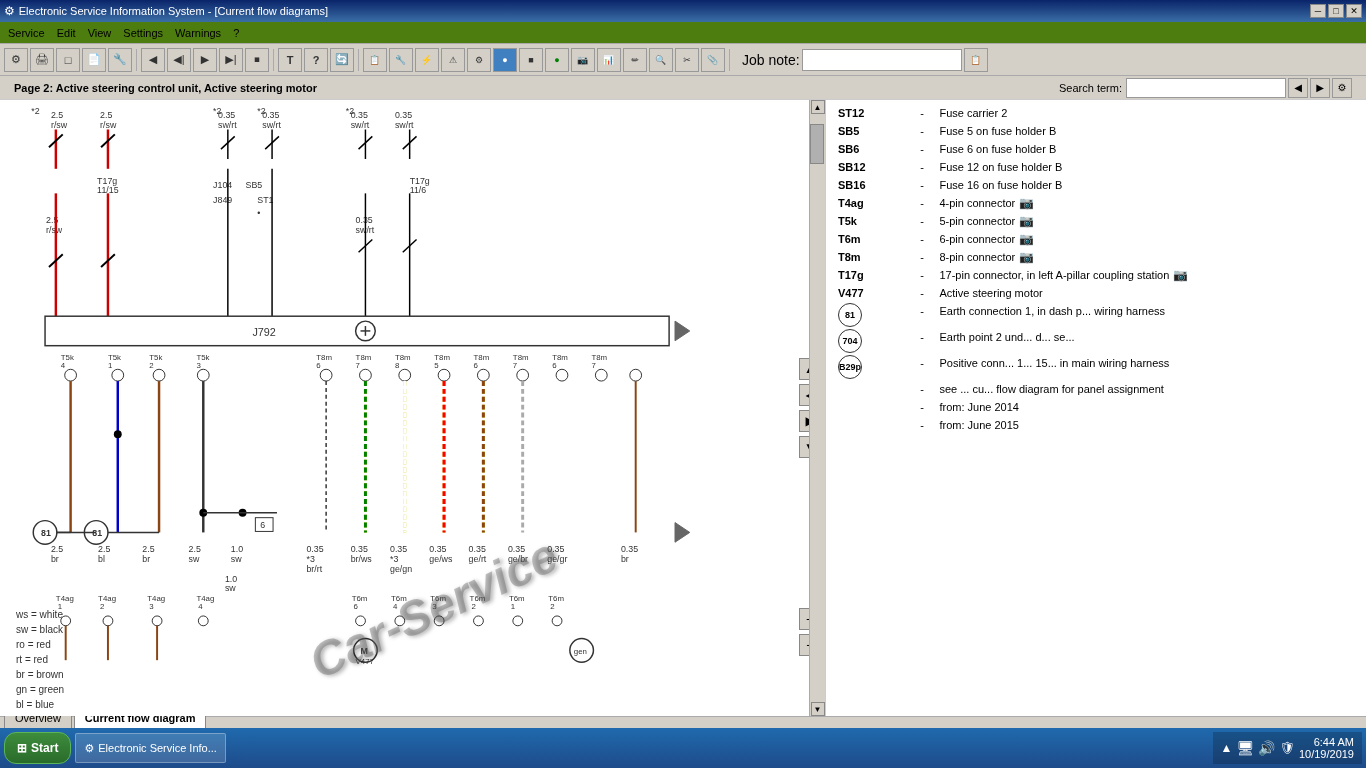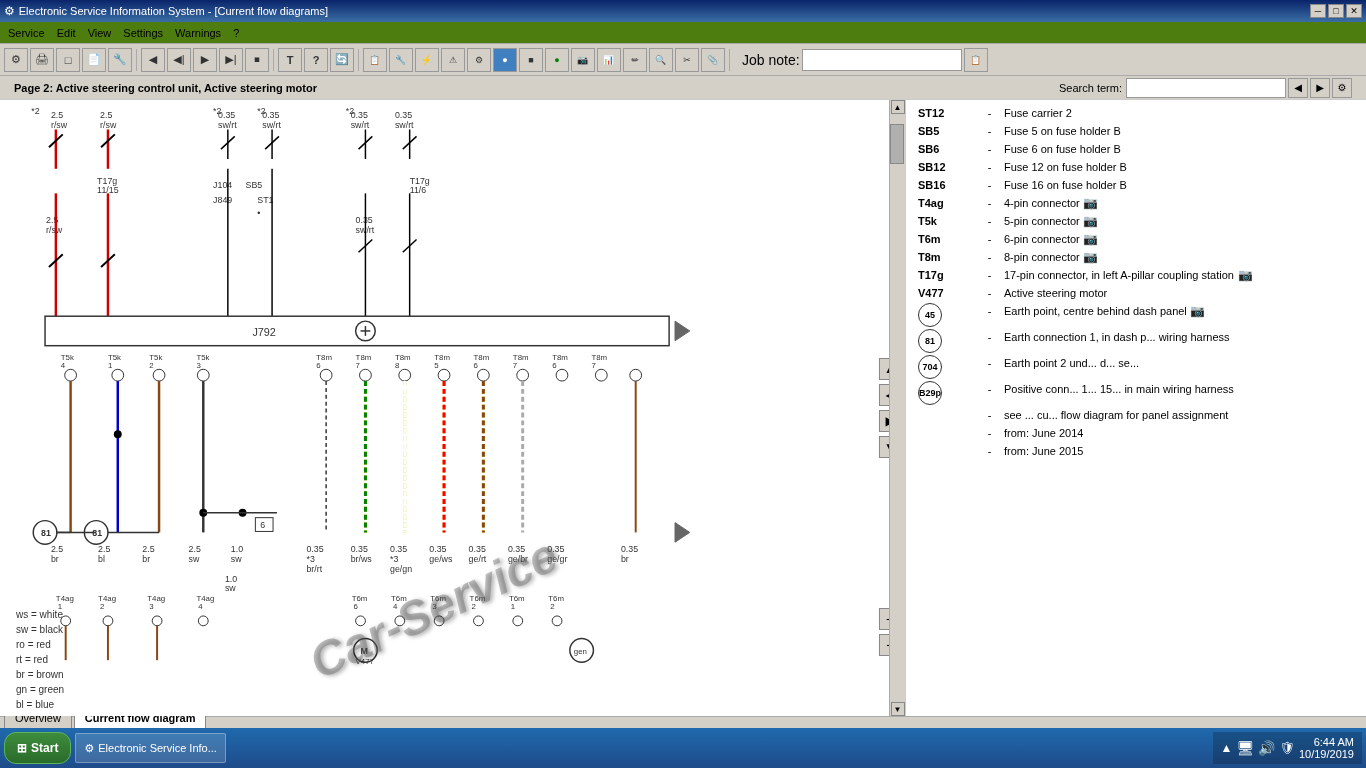--- a/index.html
+++ b/index.html
@@ -113,21 +113,21 @@
     #diagram-area {
       flex: 1;
       background: white;
       position: relative;
       overflow: hidden;
       border-right: 1px solid #ccc;
     }
 
     
     #right-panel {
-      width: 460px;
+      width: 540px;
       background: white;
       overflow-y: auto;
       padding: 4px 8px;
       font-size: 11px;
       position: relative;
     }
 
     .component-table { width: 100%; border-collapse: collapse; }
     .component-table td { padding: 1px 4px; vertical-align: top; font-size: 11px; line-height: 16px; }
     .component-table td:first-child { font-weight: normal; min-width: 50px; }
@@ -717,25 +717,20 @@
     <td style="font-weight:bold;">T17g</td>
     <td>-</td>
     <td>17-pin connector, in left A-pillar coupling station<span class="camera-icon">📷</span></td>
   </tr>
           <tr>
     <td style="font-weight:bold;">V477</td>
     <td>-</td>
     <td>Active steering motor</td>
   </tr>
           <tr>
-    <td><span class="circle-badge" style="font-size:9px;">45</span></td>
-    <td>-</td>
-    <td>Earth point, centre behind dash panel<span class="camera-icon">📷</span></td>
-  </tr>
-          <tr>
     <td><span class="circle-badge" style="font-size:9px;">81</span></td>
     <td>-</td>
     <td>Earth connection 1, in dash p... wiring harness</td>
   </tr>
           <tr>
     <td><span class="circle-badge" style="font-size:9px;">704</span></td>
     <td>-</td>
     <td>Earth point 2 und... d... se...</td>
   </tr>
           <tr>

